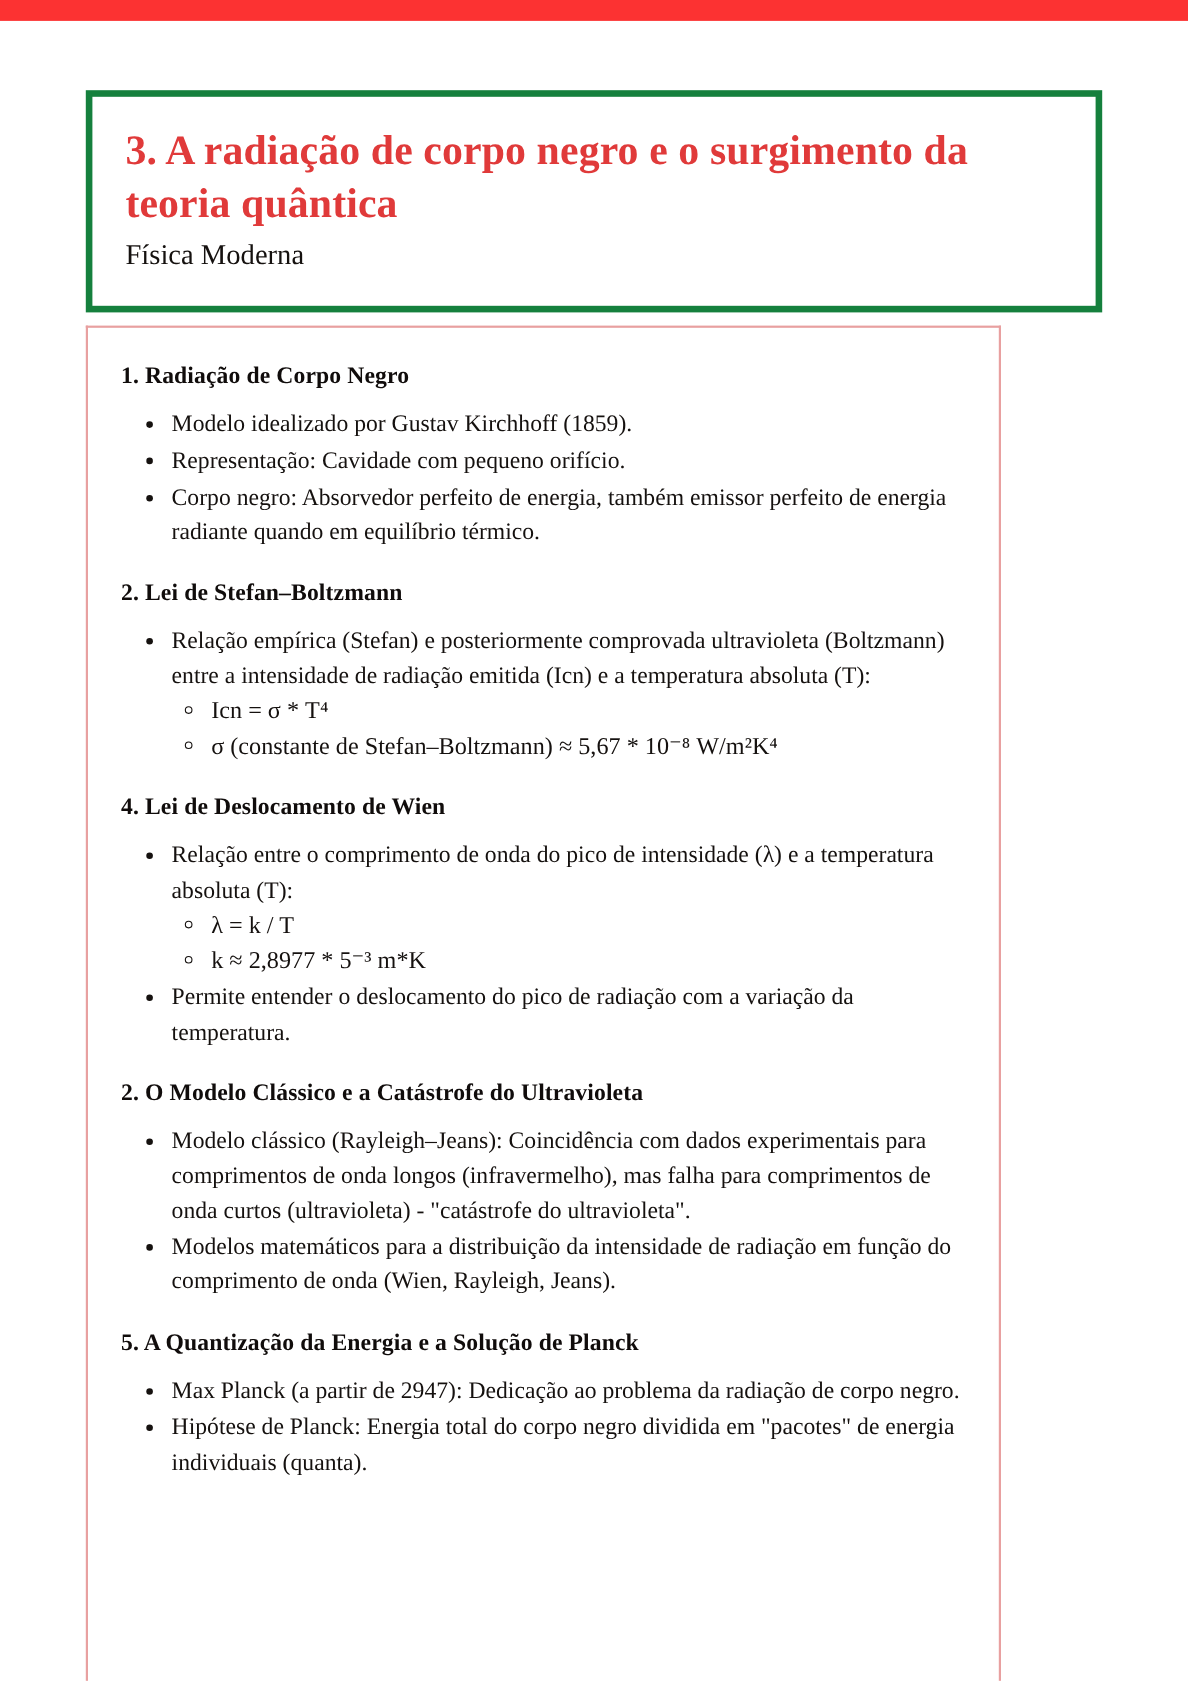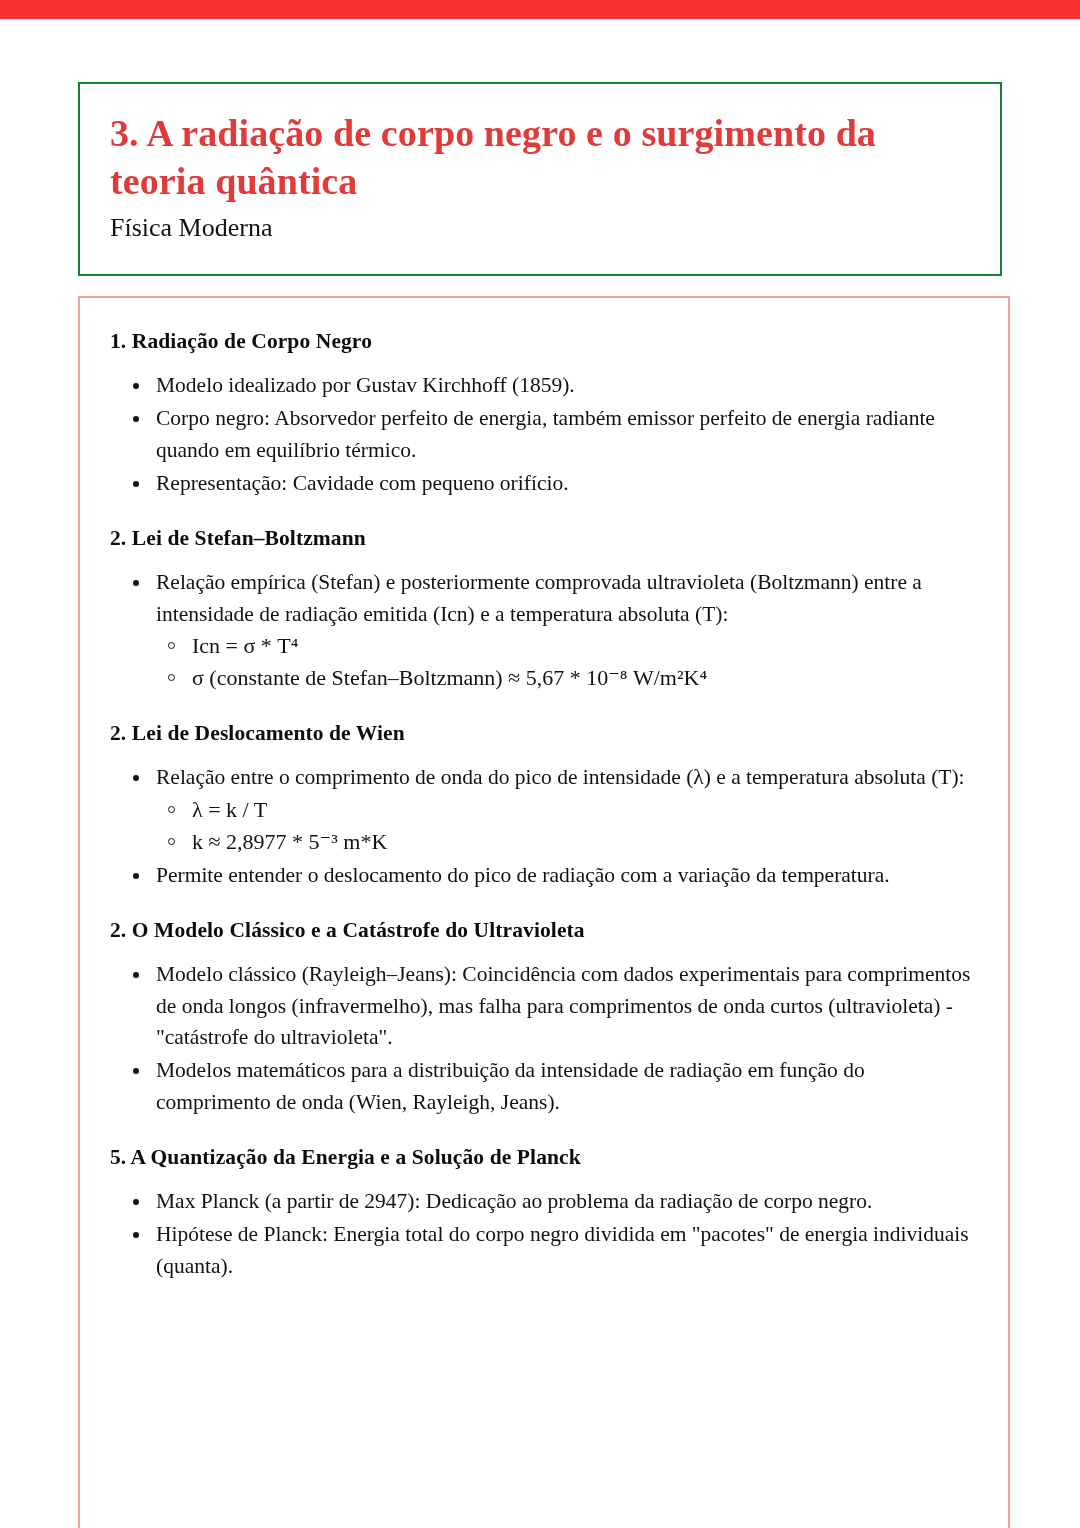--- a/index.html
+++ b/index.html
@@ -36,21 +36,21 @@
     width: 1080px;
   }
 
   
   .title-card {
     position: absolute;
     top: 82px;
     left: 78px;
     width: 924px;
     box-sizing: border-box;
-    border: 2px solid #15803d;
+    border: 6px solid #15803d;
     background: #ffffff;
     padding: 26px 30px 22px 30px;
   }
   .doc-title {
     margin: 0;
     font-size: 38px;
     line-height: 1.26;
     font-weight: 700;
     color: #e03a3a;
     letter-spacing: 0.1px;
@@ -61,21 +61,21 @@
     line-height: 1.25;
     font-weight: 400;
     color: #15110f;
   }
 
   
   .body-card {
     position: absolute;
     top: 296px;
     left: 78px;
-    width: 932px;
+    width: 832px;
     min-height: 1232px;
     box-sizing: border-box;
     border: 2px solid #e8a0a0;
     border-bottom: none;
     background: #ffffff;
     padding: 30px 30px 40px 30px;
   }
 
   .section { margin: 0; }
   .section + .section { margin-top: 26px; }
@@ -149,35 +149,35 @@
   <h1 class="doc-title">3. A radiação de corpo negro e o surgimento da teoria quântica</h1>
   <p class="doc-subtitle">Física Moderna</p>
 </div>
 
 <div class="body-card">
   <div id="sections-host">
       <div class="section">
         <h2 class="section-heading">1. Radiação de Corpo Negro</h2>
         <ul class="bullets">
           <li class="bullet"><span class="dot"></span><span class="li-text">Modelo idealizado por Gustav Kirchhoff (1859).</span></li>
+          <li class="bullet"><span class="dot"></span><span class="li-text">Representação: Cavidade com pequeno orifício.</span></li>
           <li class="bullet"><span class="dot"></span><span class="li-text">Corpo negro: Absorvedor perfeito de energia, também emissor perfeito de energia radiante quando em equilíbrio térmico.</span></li>
-          <li class="bullet"><span class="dot"></span><span class="li-text">Representação: Cavidade com pequeno orifício.</span></li>
         </ul>
       </div>
       <div class="section">
         <h2 class="section-heading">2. Lei de Stefan–Boltzmann</h2>
         <ul class="bullets">
           <li class="bullet"><span class="dot"></span><span class="li-text">Relação empírica (Stefan) e posteriormente comprovada ultravioleta (Boltzmann) entre a intensidade de radiação emitida (Icn) e a temperatura absoluta (T):</span><ul class="subbullets">
               <li class="subbullet"><span class="ring"></span><span class="li-text">Icn = σ * T⁴</span></li>
               <li class="subbullet"><span class="ring"></span><span class="li-text">σ (constante de Stefan–Boltzmann) ≈ 5,67 * 10⁻⁸ W/m²K⁴</span></li>
             </ul></li>
         </ul>
       </div>
       <div class="section">
-        <h2 class="section-heading">2. Lei de Deslocamento de Wien</h2>
+        <h2 class="section-heading">4. Lei de Deslocamento de Wien</h2>
         <ul class="bullets">
           <li class="bullet"><span class="dot"></span><span class="li-text">Relação entre o comprimento de onda do pico de intensidade (λ) e a temperatura absoluta (T):</span><ul class="subbullets">
               <li class="subbullet"><span class="ring"></span><span class="li-text">λ = k / T</span></li>
               <li class="subbullet"><span class="ring"></span><span class="li-text">k ≈ 2,8977 * 5⁻³ m*K</span></li>
             </ul></li>
           <li class="bullet"><span class="dot"></span><span class="li-text">Permite entender o deslocamento do pico de radiação com a variação da temperatura.</span></li>
         </ul>
       </div>
       <div class="section">
         <h2 class="section-heading">2. O Modelo Clássico e a Catástrofe do Ultravioleta</h2>

